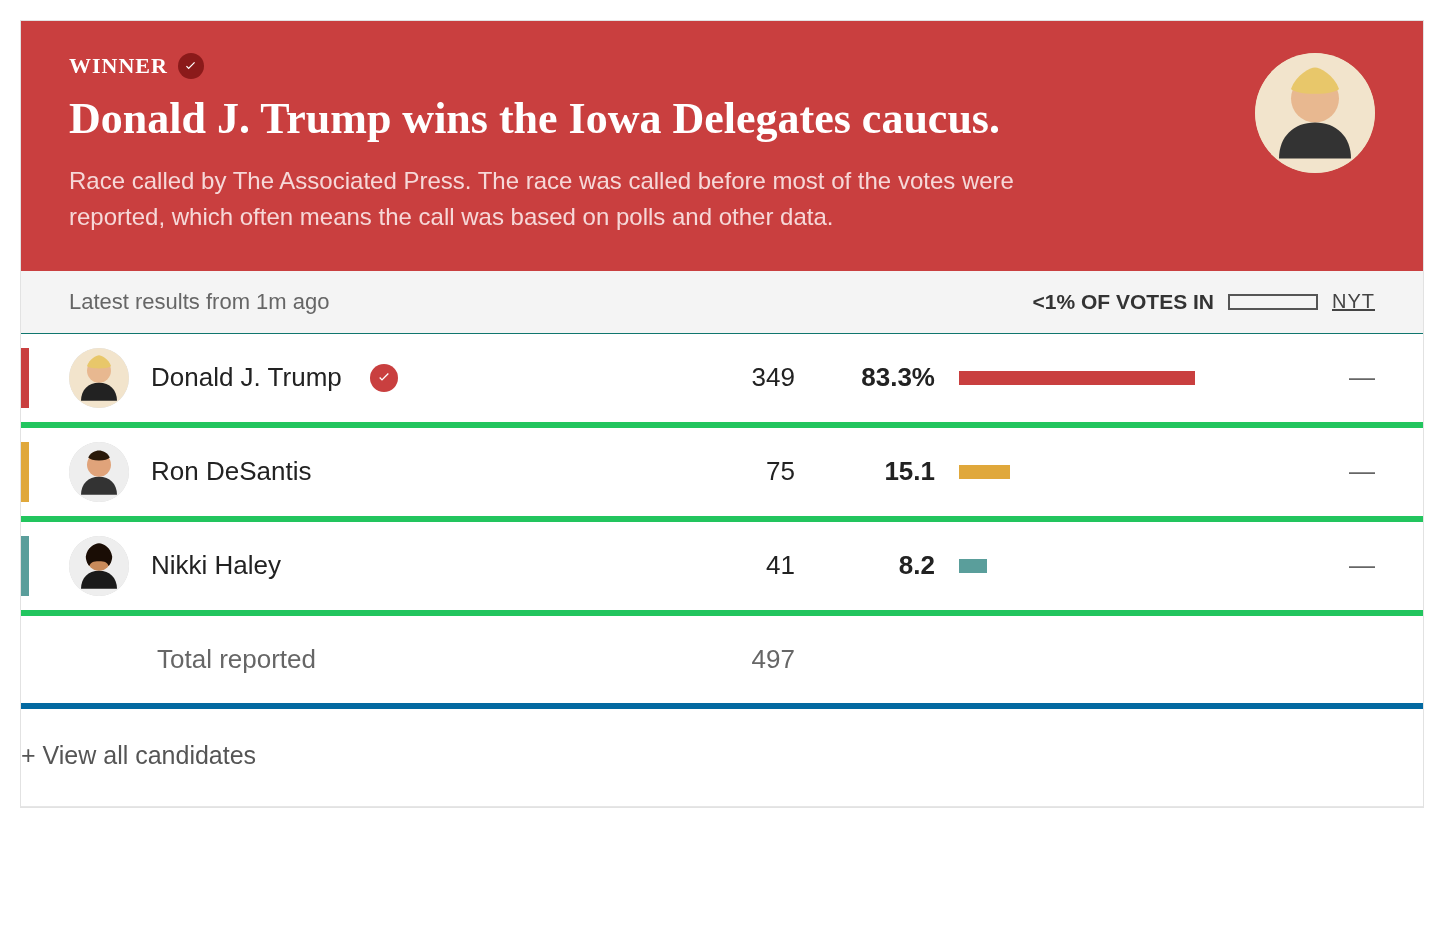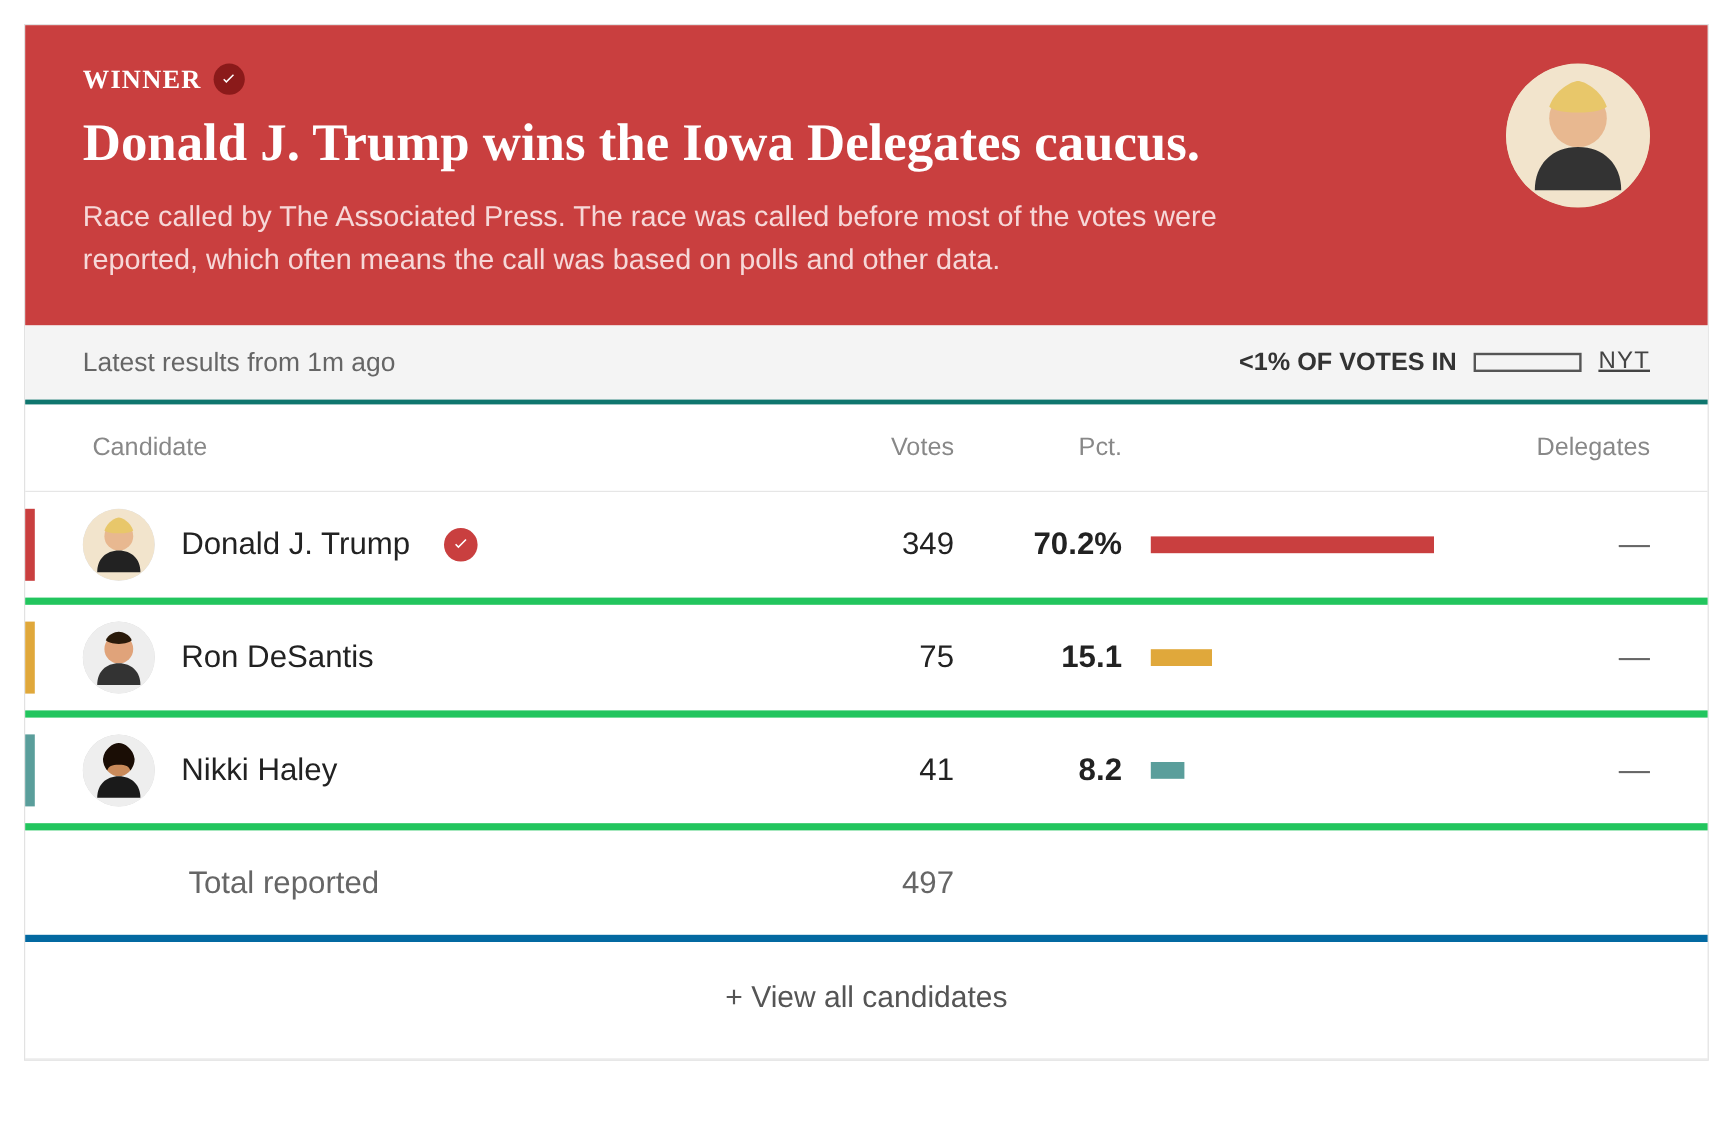--- a/index.html
+++ b/index.html
@@ -9,21 +9,21 @@
   .header-text { flex:1; padding-right:40px; }
   .winner-row { display:flex; align-items:center; gap:10px; margin-bottom:14px; }
   .winner-label { font-family:Liberation Serif, serif; font-weight:700; letter-spacing:1px; font-size:22px; }
   .check-badge { width:26px; height:26px; border-radius:50%; background:#8b1a1a; display:inline-flex; align-items:center; justify-content:center; }
   .check-badge svg { width:15px; height:15px; fill:#fff; }
   .headline { font-size:44px; font-weight:700; line-height:1.18; margin-bottom:18px; }
   .subtext { font-size:24px; line-height:1.5; color:#f6d8d8; font-family:-apple-system,BlinkMacSystemFont,Helvetica,Arial,sans-serif; max-width:1020px; }
   .winner-photo { width:120px; height:120px; border-radius:50%; background:#e8d4b8; flex:0 0 auto; overflow:hidden; display:flex; align-items:center; justify-content:center; }
   .winner-photo svg { width:100%; height:100%; }
 
-  .status-bar { background:#f4f4f4; border-bottom:4px solid #0f766e; padding:18px 48px; display:flex; justify-content:space-between; align-items:center; font-family:-apple-system,BlinkMacSystemFont,Helvetica,Arial,sans-serif; }
+  .status-bar { background:#f4f4f4; border-bottom:1px solid #0f766e; padding:18px 48px; display:flex; justify-content:space-between; align-items:center; font-family:-apple-system,BlinkMacSystemFont,Helvetica,Arial,sans-serif; }
   .status-left { color:#666; font-size:22px; }
   .status-right { display:flex; align-items:center; gap:14px; font-size:21px; font-weight:700; color:#333; }
   .progress-outline { width:90px; height:16px; border:2px solid #555; display:inline-block; }
   .nyt { font-weight:400; text-decoration:underline; font-size:20px; color:#444; letter-spacing:1px; }
 
   .table-head { display:grid; grid-template-columns:8px 1fr 180px 140px 260px 180px; padding:24px 48px 24px 0; color:#888; font-size:21px; font-family:-apple-system,BlinkMacSystemFont,Helvetica,Arial,sans-serif; border-bottom:1px solid #e6e6e6; }
   .th-cand { padding-left:48px; }
   .th-votes,.th-delegates { text-align:right; }
   .th-pct { text-align:right; }
 
@@ -38,21 +38,21 @@
   .votes-cell { text-align:right; font-size:26px; }
   .pct-cell { text-align:right; font-size:26px; font-weight:700; }
   .bar-cell { padding-left:24px; }
   .bar { height:14px; }
   .del-cell { text-align:right; font-size:26px; color:#666; }
 
   .total-row { display:grid; grid-template-columns:8px 1fr 180px 140px 260px 180px; padding:28px 48px 28px 0; font-size:26px; color:#666; border-bottom:6px solid #0369a1; font-family:-apple-system,BlinkMacSystemFont,Helvetica,Arial,sans-serif; }
   .total-label { padding-left:128px; }
   .total-val { text-align:right; }
 
-  .view-all { text-align:center; padding:32px 0 36px; font-size:25px; color:#555; font-family:-apple-system,BlinkMacSystemFont,Helvetica,Arial,sans-serif; cursor:pointer; border-bottom:1px solid #e6e6e6; }
+  .view-all { padding:32px 0 36px; font-size:25px; color:#555; font-family:-apple-system,BlinkMacSystemFont,Helvetica,Arial,sans-serif; cursor:pointer; border-bottom:1px solid #e6e6e6; }
 </style>
 </head>
 <body>
 
 <div class="card">
   <div class="header">
     <div class="header-text">
       <div class="winner-row">
         <span class="winner-label">WINNER</span>
         <span class="check-badge">
@@ -76,28 +76,20 @@
 
   <div class="status-bar">
     <div class="status-left">Latest results from 1m ago</div>
     <div class="status-right">
       <span>&lt;1% OF VOTES IN</span>
       <span class="progress-outline"></span>
       <span class="nyt">NYT</span>
     </div>
   </div>
 
-  <div class="table-head">
-    <div></div>
-    <div class="th-cand">Candidate</div>
-    <div class="th-votes">Votes</div>
-    <div class="th-pct">Pct.</div>
-    <div></div>
-    <div class="th-delegates">Delegates</div>
-  </div>
 
   <div id="rows">
       <div class="row">
     <div class="stripe" style="background:#c93f3f"></div>
     <div class="cand-cell">
       <div class="avatar">
             <svg viewBox="0 0 100 100">
               <circle cx="50" cy="50" r="50" fill="#f2e4cc"></circle>
               <circle cx="50" cy="38" r="20" fill="#e8b890"></circle>
               <path d="M50 58c-18 0-30 12-30 30h60c0-18-12-30-30-30z" fill="#222"></path>
@@ -105,21 +97,21 @@
             </svg>
           </div>
       <span class="cand-name">Donald J. Trump</span>
       <span class="win-check">
             <svg viewBox="0 0 24 24">
               <path d="M9 16.2l-4.2-4.2 1.4-1.4L9 13.4l8.8-8.8 1.4 1.4z"></path>
             </svg>
           </span>
     </div>
     <div class="votes-cell">349</div>
-    <div class="pct-cell">70.2%</div>
+    <div class="pct-cell">83.3%</div>
     <div class="bar-cell">
           <div class="bar" style="width:100%;background:#c93f3f"></div>
         </div>
     <div class="del-cell">—</div>
       </div>
       <div class="row">
     <div class="stripe" style="background:#e0a83b"></div>
     <div class="cand-cell">
       <div class="avatar">
             <svg viewBox="0 0 100 100">

